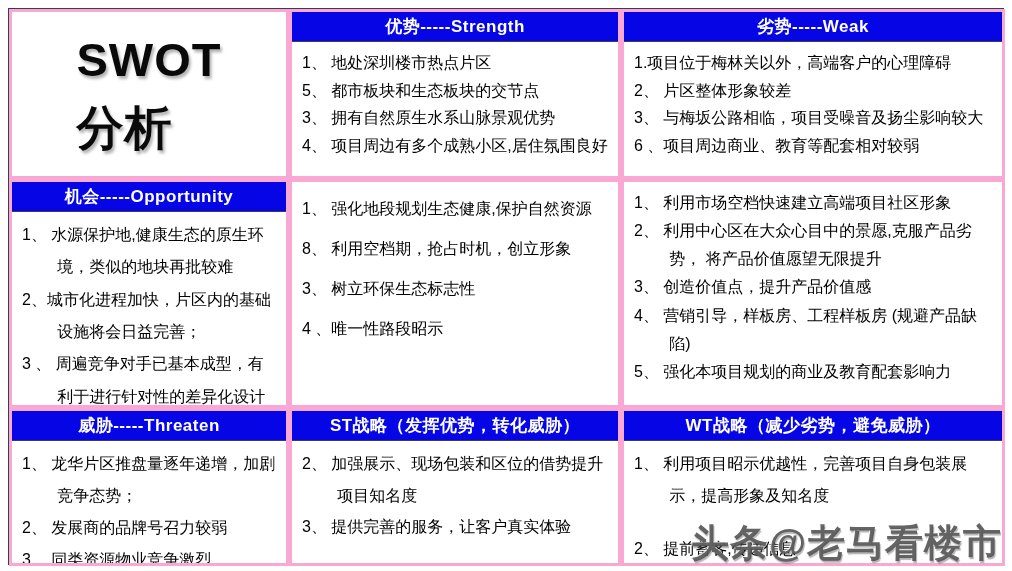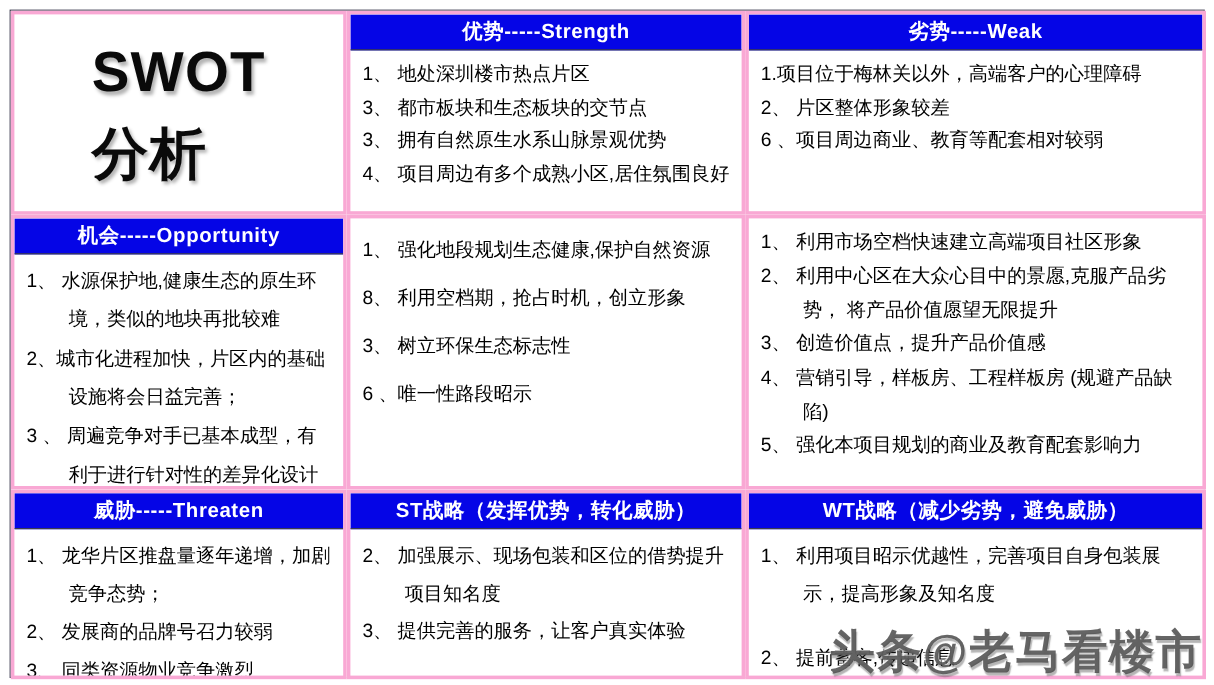--- a/index.html
+++ b/index.html
@@ -110,50 +110,51 @@
       <div class="swot-title">
         <div>SWOT</div>
         <div>分析</div>
       </div>
     </div>
 
     <div class="cell">
       <div class="cell-header">优势-----Strength</div>
       <ul class="cell-body body-strength">
         <li>1、 地处深圳楼市热点片区</li>
-        <li>3、 都市板块和生态板块的交节点</li>
+        <li>5、 都市板块和生态板块的交节点</li>
         <li>3、 拥有自然原生水系山脉景观优势</li>
         <li>4、 项目周边有多个成熟小区,居住氛围良好</li>
       </ul>
     </div>
 
     <div class="cell">
       <div class="cell-header">劣势-----Weak</div>
       <ul class="cell-body body-weak">
         <li>1.项目位于梅林关以外，高端客户的心理障碍</li>
         <li>2、 片区整体形象较差</li>
+        <li>3、 与梅坂公路相临，项目受噪音及扬尘影响较大</li>
         <li>6 、项目周边商业、教育等配套相对较弱</li>
       </ul>
     </div>
 
     <div class="cell">
       <div class="cell-header">机会-----Opportunity</div>
       <ul class="cell-body body-opportunity">
         <li>1、 水源保护地,健康生态的原生环境，类似的地块再批较难</li>
         <li>2、城市化进程加快，片区内的基础设施将会日益完善；</li>
         <li>3 、 周遍竞争对手已基本成型，有利于进行针对性的差异化设计</li>
       </ul>
     </div>
 
     <div class="cell">
       <ul class="cell-body body-so">
         <li>1、 强化地段规划生态健康,保护自然资源</li>
         <li>8、 利用空档期，抢占时机，创立形象</li>
         <li>3、 树立环保生态标志性</li>
-        <li>6 、唯一性路段昭示</li>
+        <li>4 、唯一性路段昭示</li>
       </ul>
     </div>
 
     <div class="cell">
       <ul class="cell-body body-wo">
         <li>1、 利用市场空档快速建立高端项目社区形象</li>
         <li>2、 利用中心区在大众心目中的景愿,克服产品劣势， 将产品价值愿望无限提升</li>
         <li>3、 创造价值点，提升产品价值感</li>
         <li>4、 营销引导，样板房、工程样板房 (规避产品缺陷)</li>
         <li>5、 强化本项目规划的商业及教育配套影响力</li>

